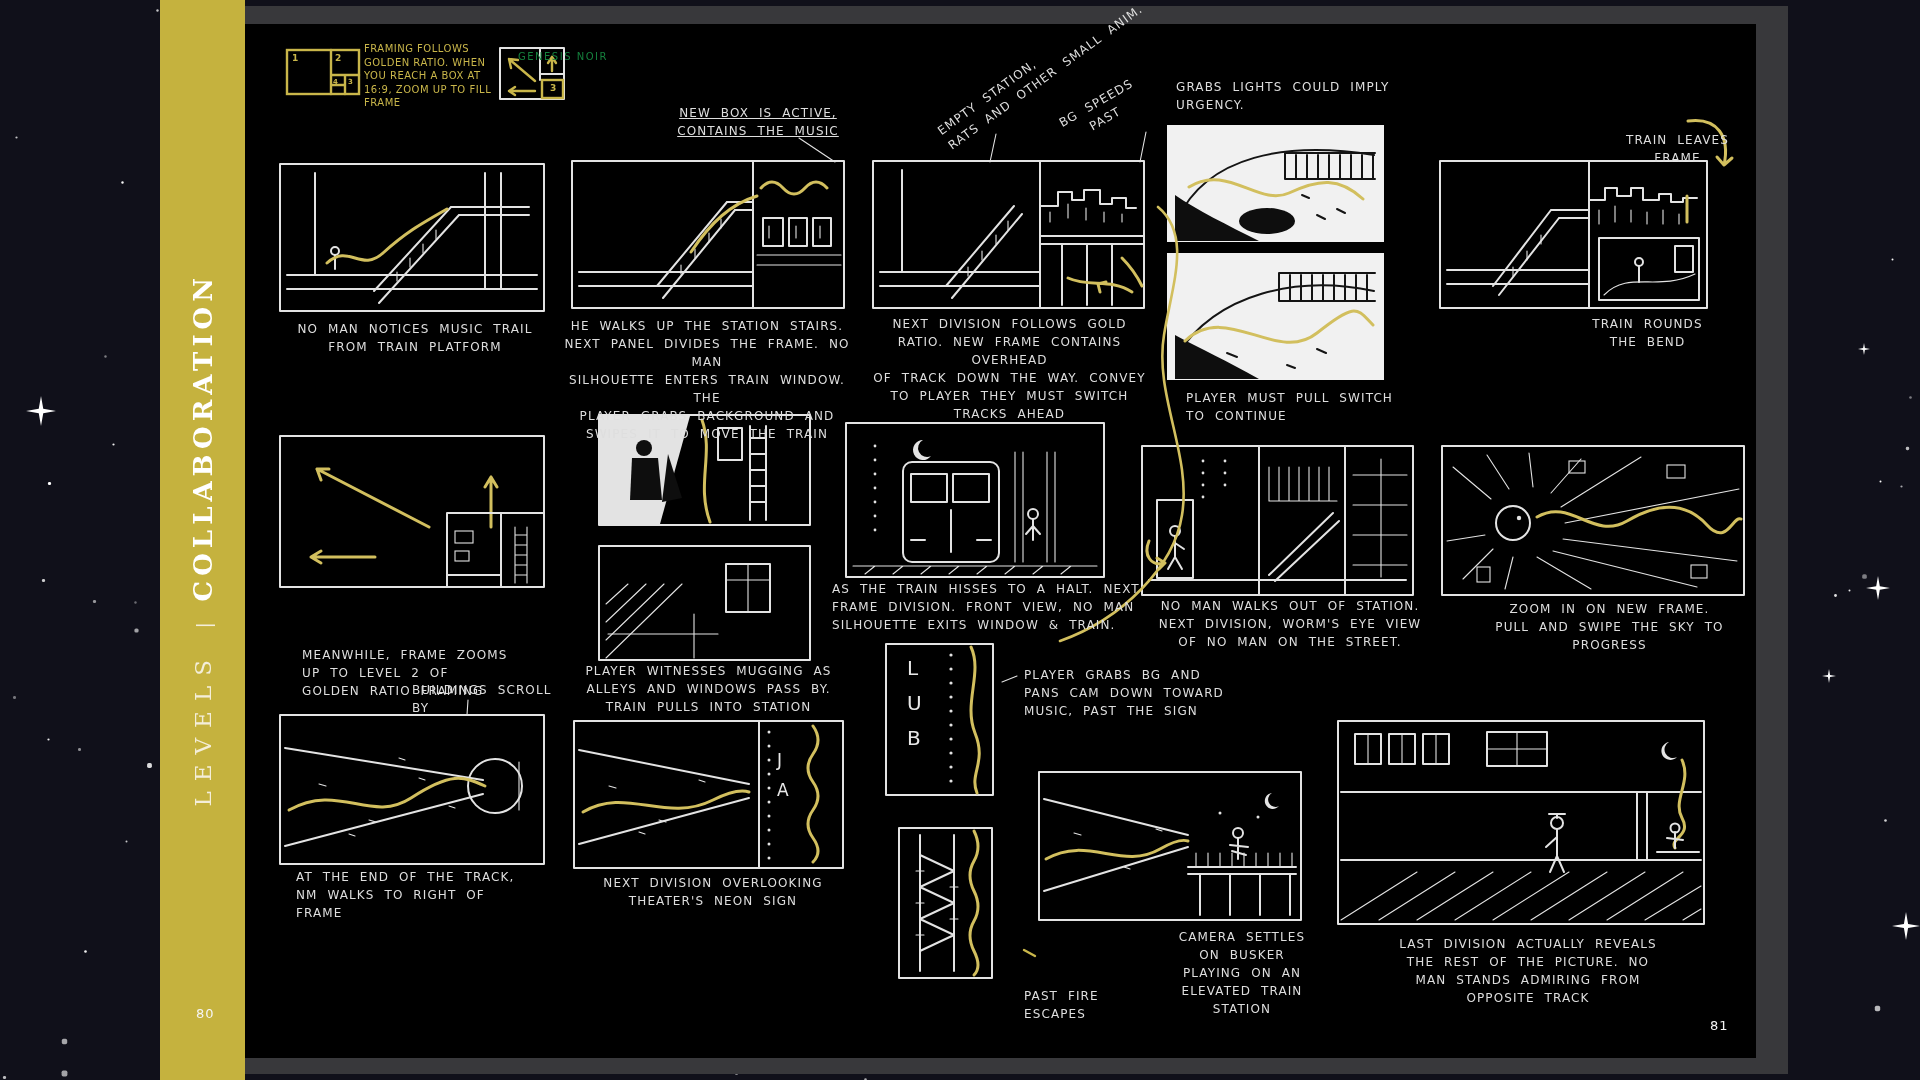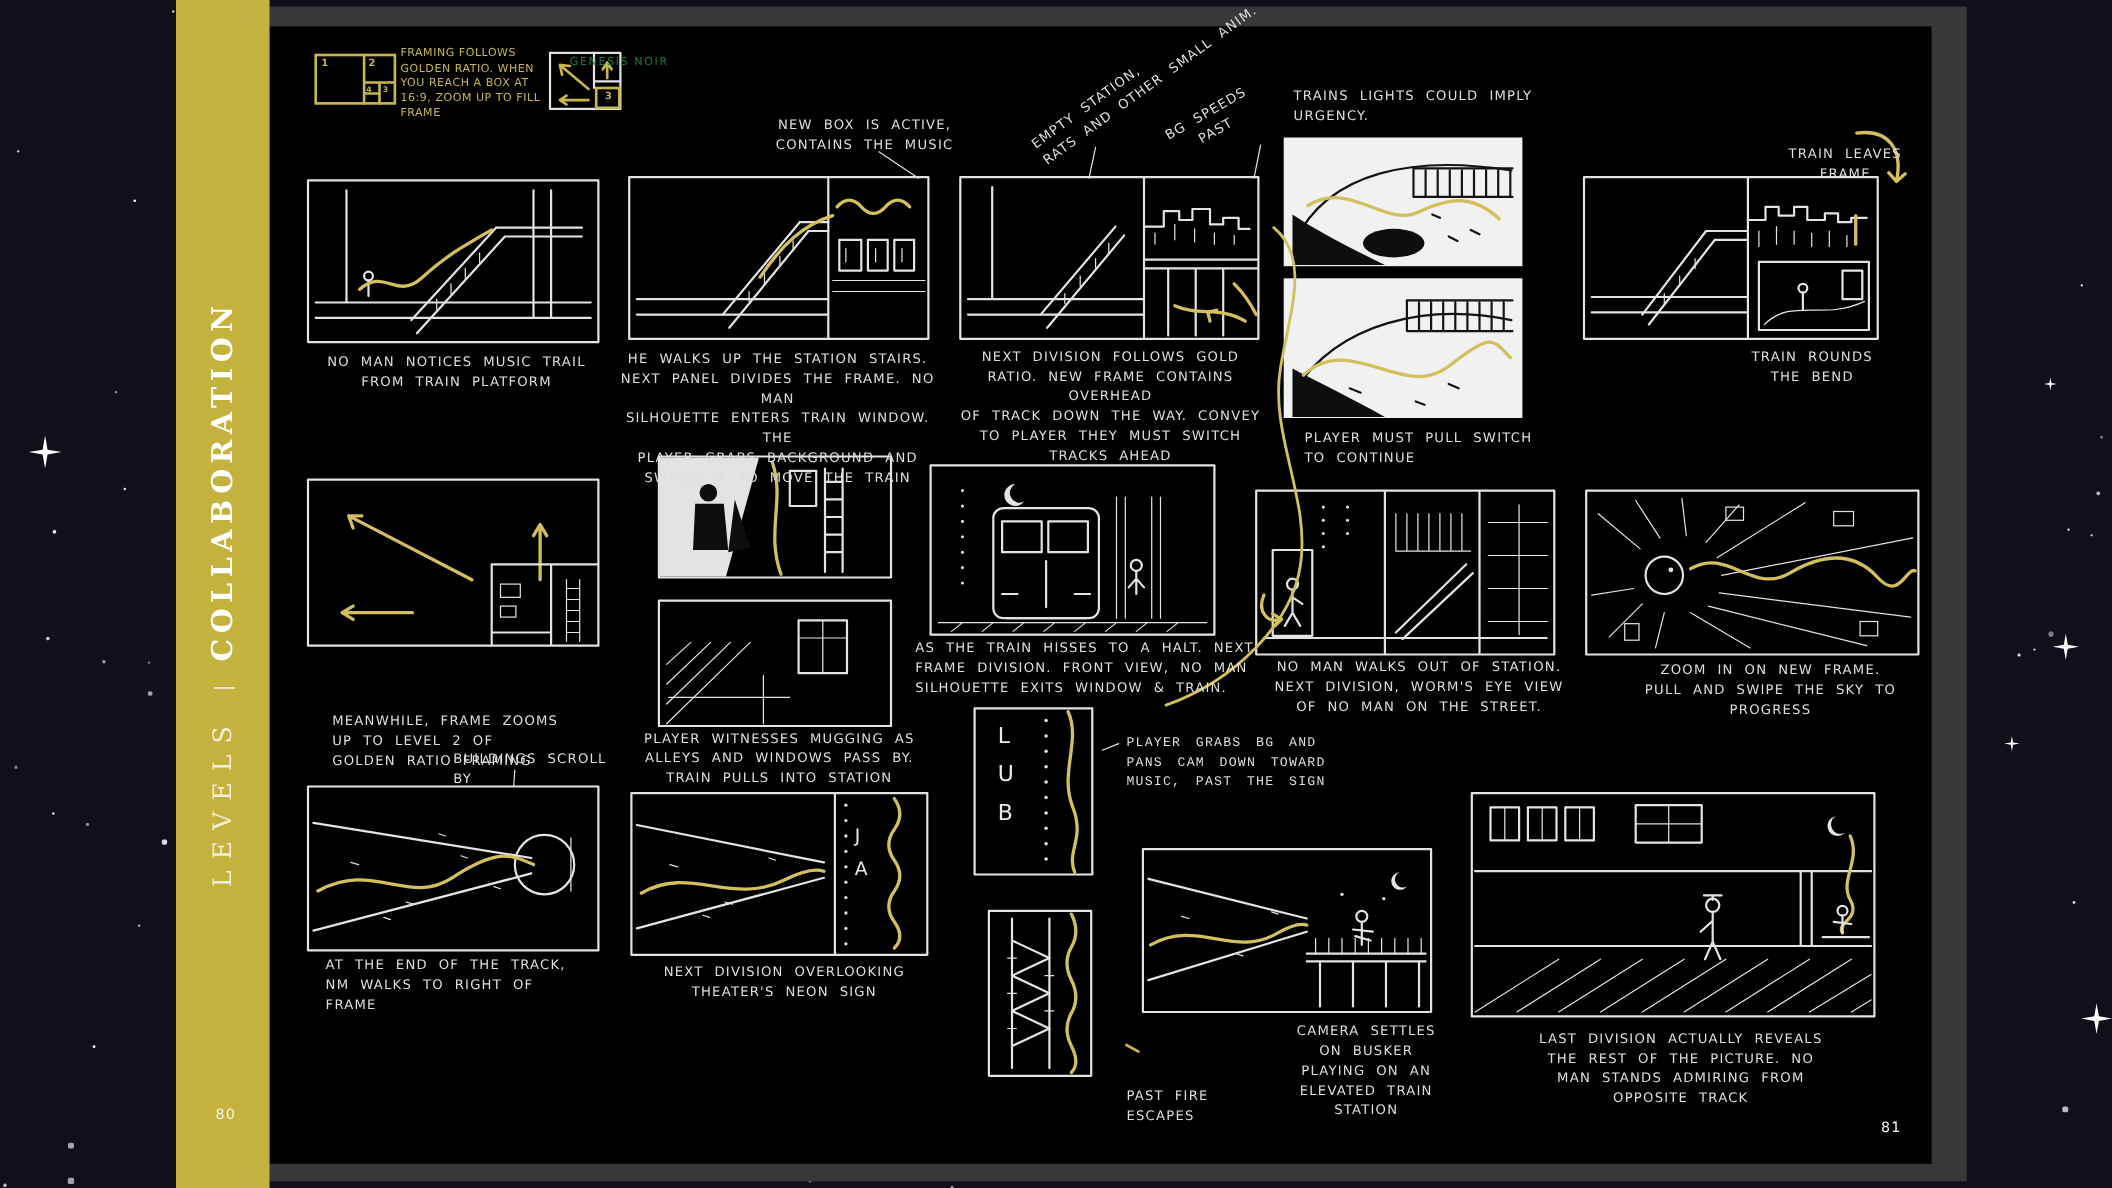--- a/index.html
+++ b/index.html
@@ -416,30 +416,30 @@
   <div class="cap center" style="left:1348px;top:935px;width:360px;">LAST DIVISION ACTUALLY REVEALS
 THE REST OF THE PICTURE. NO
 MAN STANDS ADMIRING FROM
 OPPOSITE TRACK</div>
   <div class="cap center" style="left:1152px;top:928px;width:180px;">CAMERA SETTLES
 ON BUSKER
 PLAYING ON AN
 ELEVATED TRAIN
 STATION</div>
 
-  <div class="cap center" style="left:696px;top:104px;width:180px;">NEW BOX IS ACTIVE,
+  <div class="cap center" style="left:668px;top:104px;width:180px;text-decoration:underline;">NEW BOX IS ACTIVE,
 CONTAINS THE MUSIC</div>
   <div class="cap" style="left:955px;top:118px;width:260px;transform:rotate(-36deg);transform-origin:left bottom;">EMPTY STATION,
 RATS AND OTHER SMALL ANIM.</div>
   <div class="cap center" style="left:1062px;top:118px;width:110px;transform:rotate(-30deg);transform-origin:left bottom;">BG SPEEDS
 PAST</div>
-  <div class="cap" style="left:1176px;top:78px;width:270px;">TRAINS LIGHTS COULD IMPLY
+  <div class="cap" style="left:1176px;top:78px;width:270px;">GRABS LIGHTS COULD IMPLY
 URGENCY.</div>
   <div class="cap center" style="left:1620px;top:95px;width:115px;margin-top:36px;">TRAIN LEAVES
 FRAME</div>
   <div class="cap" style="left:412px;top:681px;width:160px;">BUILDINGS SCROLL BY</div>
-  <div class="cap" style="left:1024px;top:666px;width:240px;font-family:Liberation Mono, monospace;">PLAYER GRABS BG AND
+  <div class="cap" style="left:1024px;top:666px;width:240px;">PLAYER GRABS BG AND
 PANS CAM DOWN TOWARD
 MUSIC, PAST THE SIGN</div>
   <div class="cap" style="left:1024px;top:956px;width:120px;margin-top:31px;">PAST FIRE
 ESCAPES</div>
 
 </div>
 
 </body></html>

